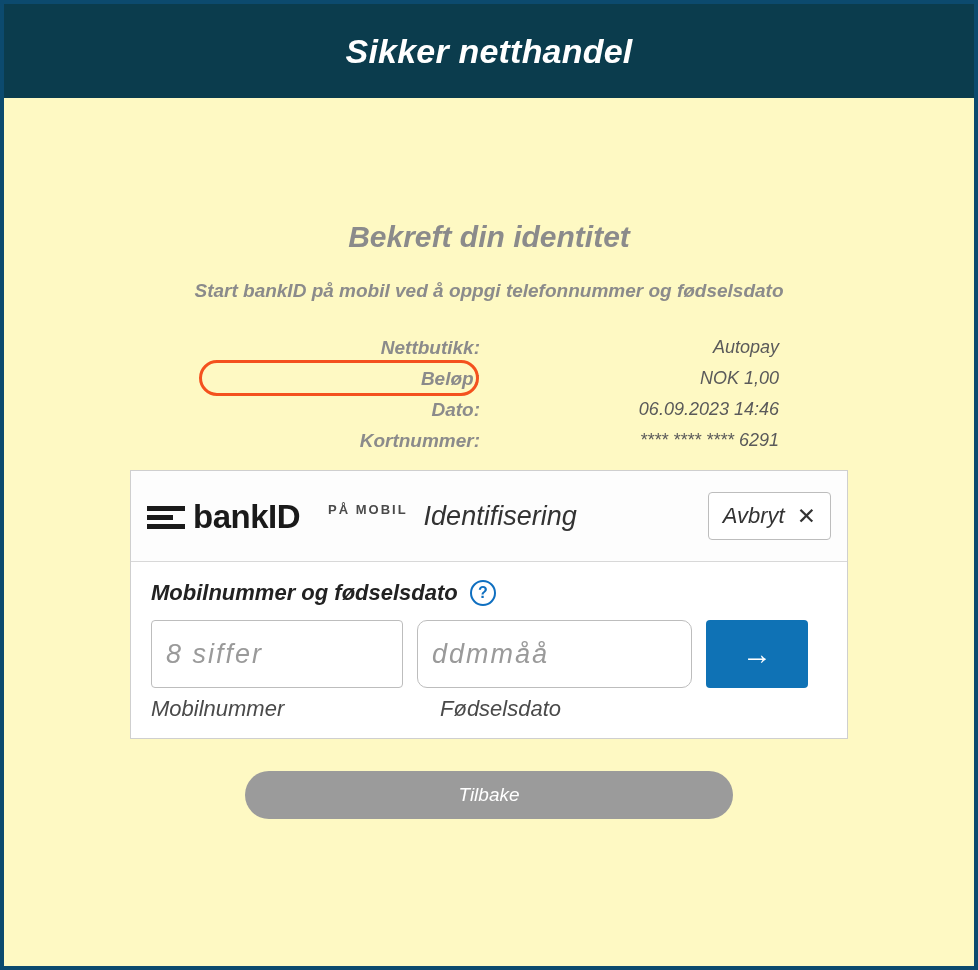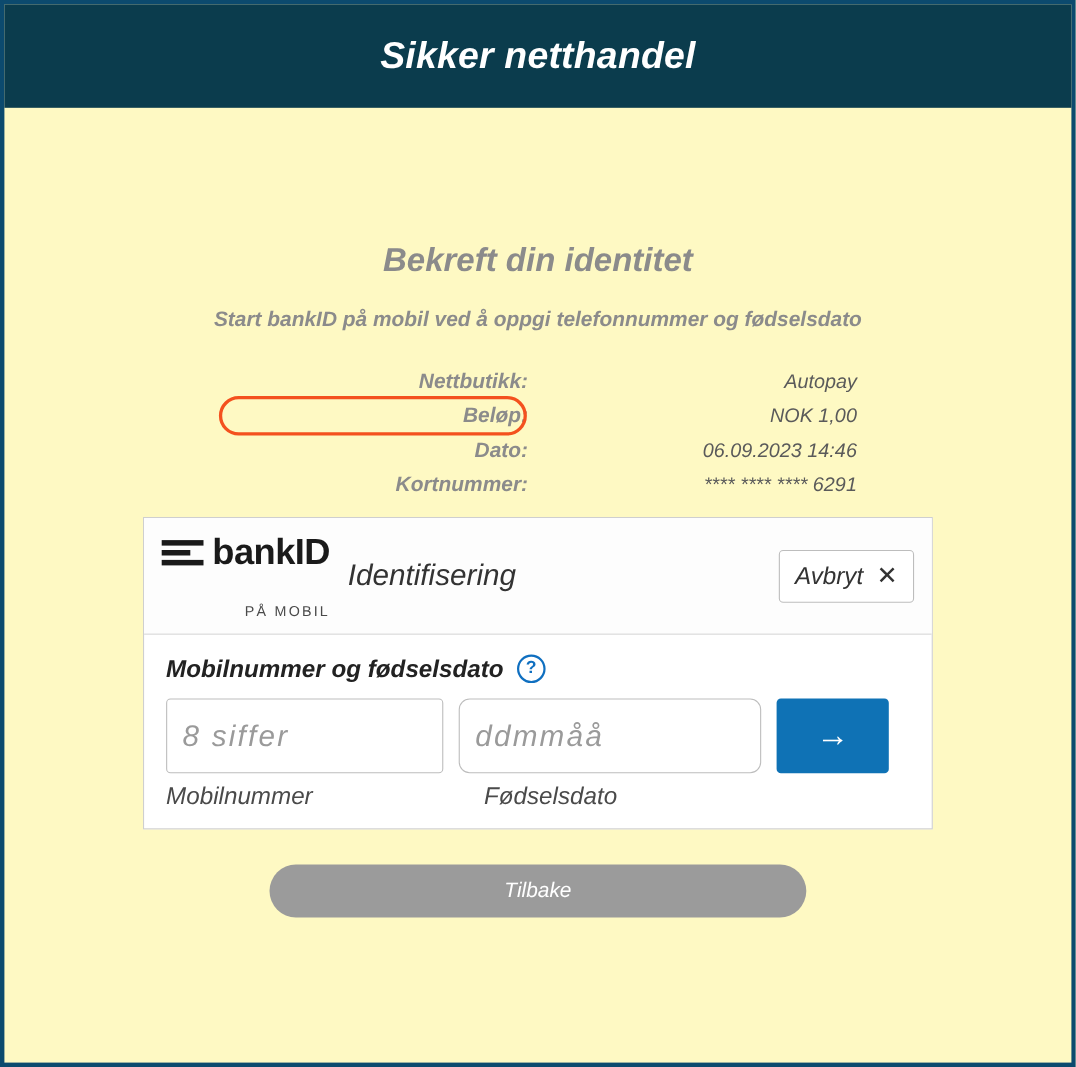--- a/index.html
+++ b/index.html
@@ -140,33 +140,33 @@
     display: block;
     height: 5px;
     background: #1a1a1a;
   }
   .bars .b1 { width: 38px; }
   .bars .b2 { width: 26px; }
   .bars .b3 { width: 38px; }
 
   .logo-text-wrap {
     display: flex;
-    flex-direction: column;
+    flex-direction: row;
     line-height: 1;
     gap: 28px;
   }
   .logo-main {
     font-size: 33px;
     font-weight: bold;
     color: #1a1a1a;
     letter-spacing: -0.5px;
   }
   .logo-sub {
     font-size: 13px;
-    font-weight: normal;
+    font-weight: bold;
     color: #4a4a4a;
     letter-spacing: 2px;
     text-align: right;
     margin-top: 3px;
   }
   .bankid-word {
     margin-left: 16px;
     font-size: 27px;
     font-style: italic;
     color: #333333;

